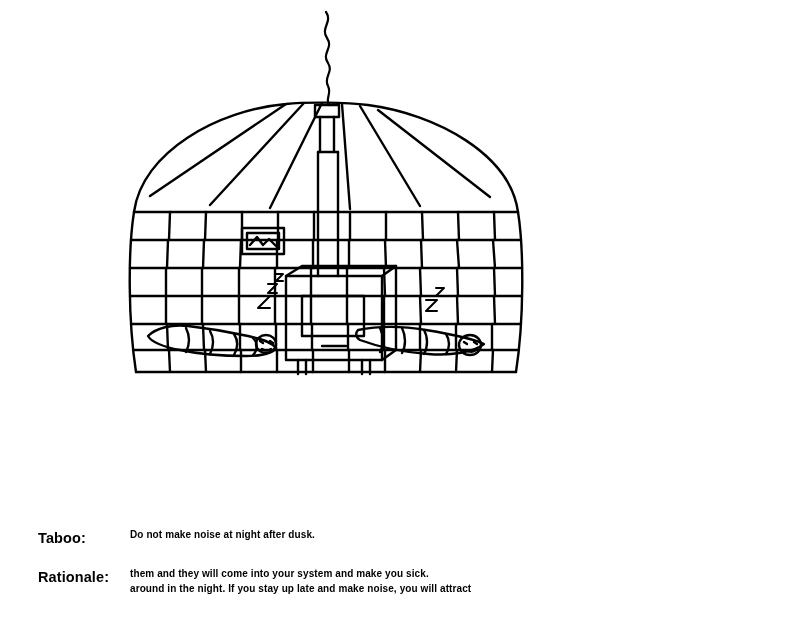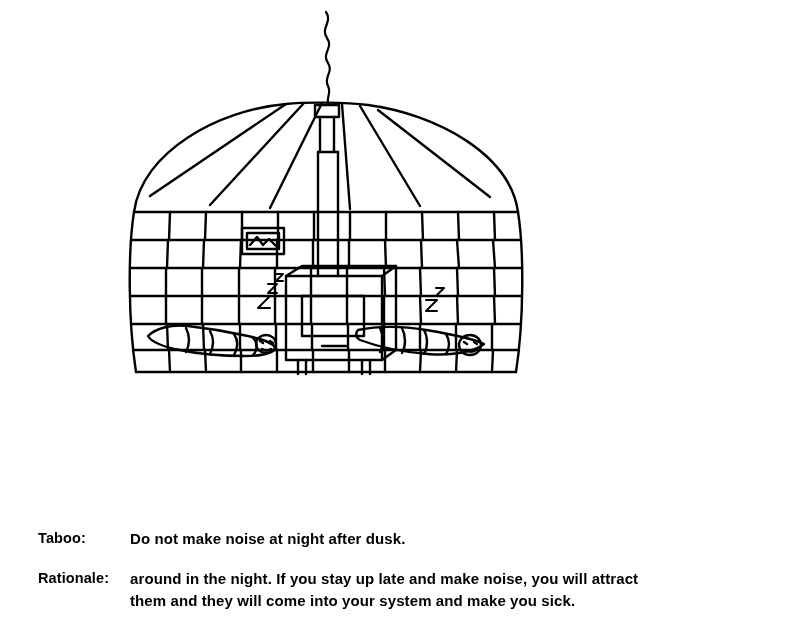--- a/index.html
+++ b/index.html
@@ -53,21 +53,21 @@
   .cap-label {
     width: 92px;
     flex: 0 0 92px;
     font-size: 14.5px;
     font-weight: bold;
     line-height: 1.45;
     letter-spacing: 0.1px;
   }
   .cap-text {
     flex: 1 1 auto;
-    font-size: 15px;
+    font-size: 10px;
     font-weight: bold;
     line-height: 1.45;
     letter-spacing: 0.1px;
   }
   .cap-text .ln {
     display: block;
     white-space: nowrap;
   }
 </style>
 </head>
@@ -201,20 +201,20 @@
     <div class="cap-row">
       <div class="cap-label">Taboo:</div>
       <div class="cap-text">
         <span class="ln">Do not make noise at night after dusk.</span>
       </div>
     </div>
 
     <div class="cap-row">
       <div class="cap-label">Rationale:</div>
       <div class="cap-text">
+        <span class="ln">them and they will come into your system and make you sick.</span>
         <span class="ln">around in the night. If you stay up late and make noise, you will attract</span>
-        <span class="ln">them and they will come into your system and make you sick.</span>
       </div>
     </div>
 
   </div>
 
 </div>
 
 </body></html>

